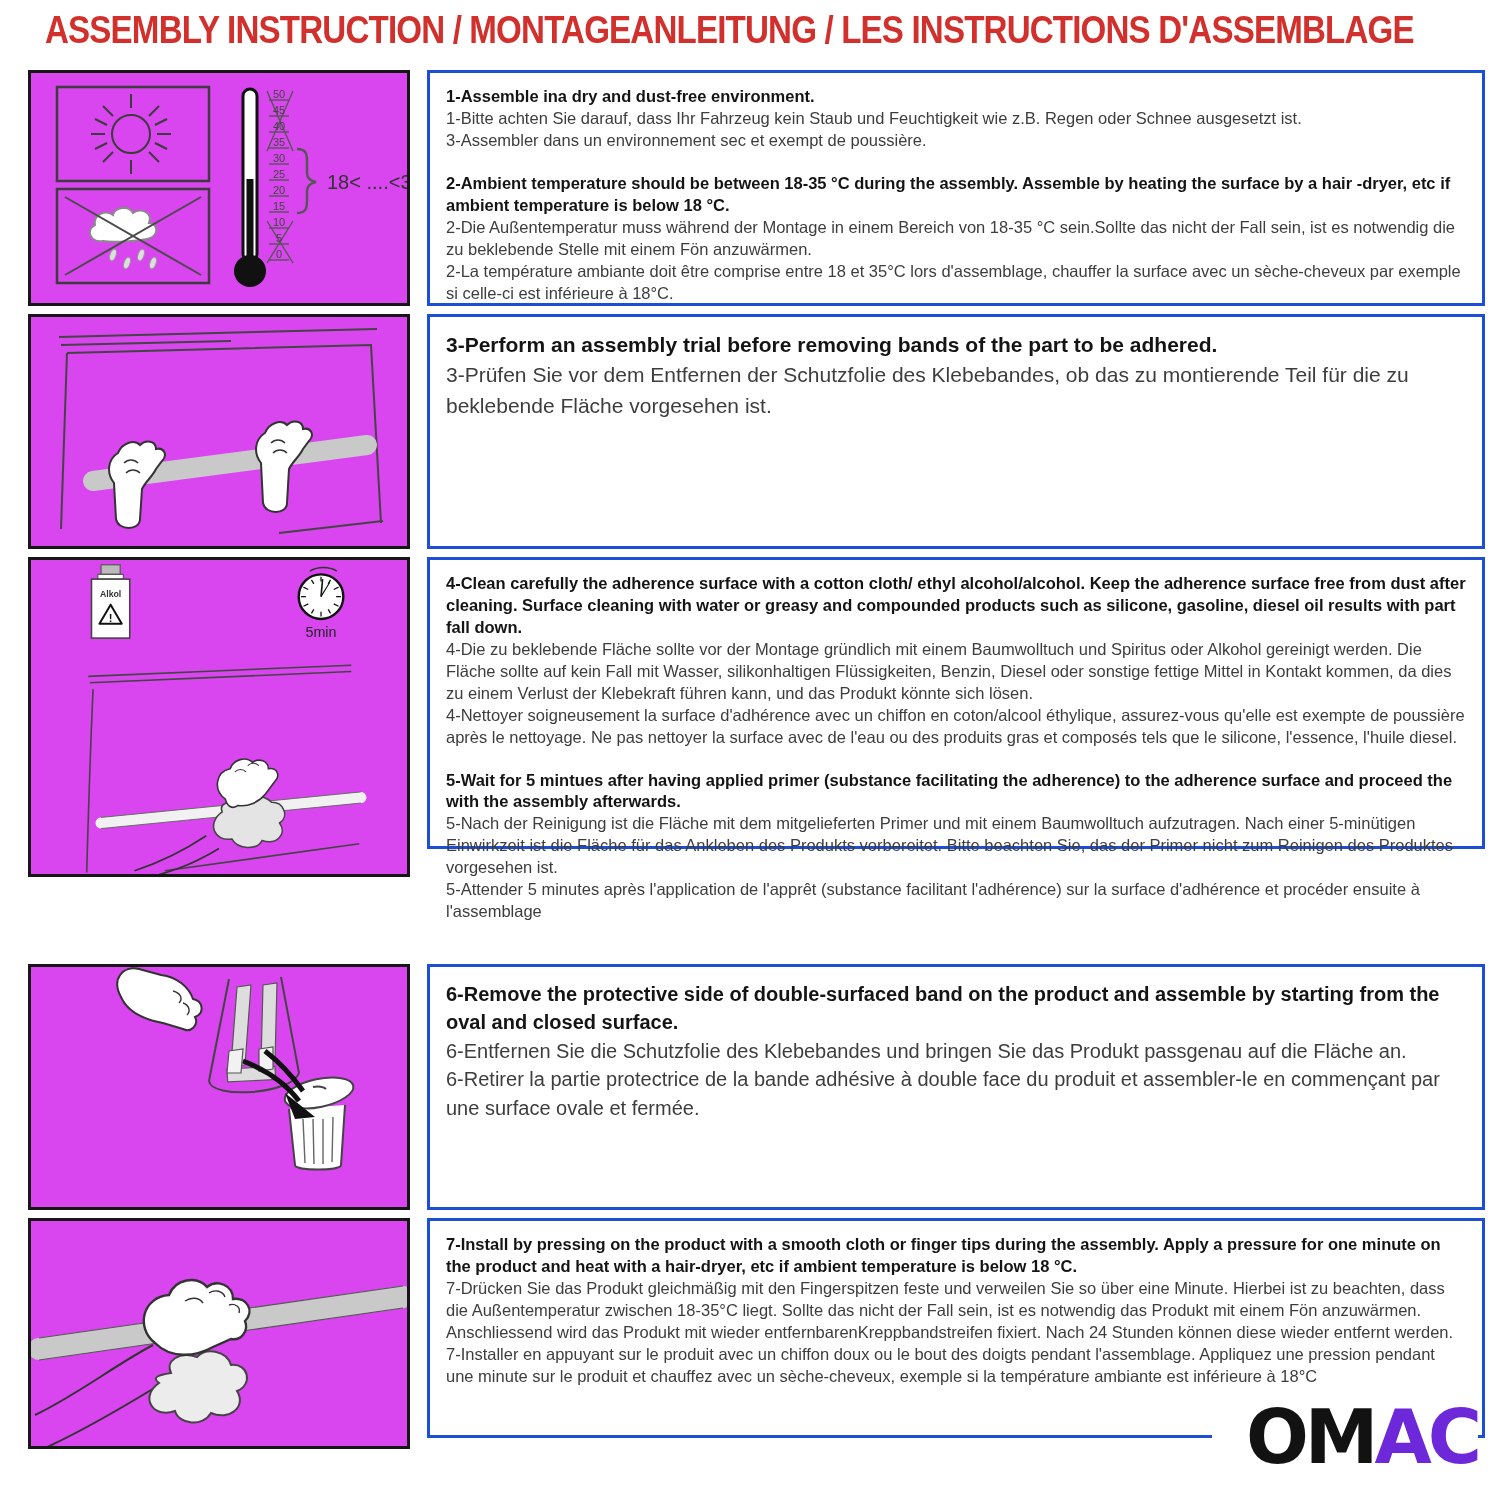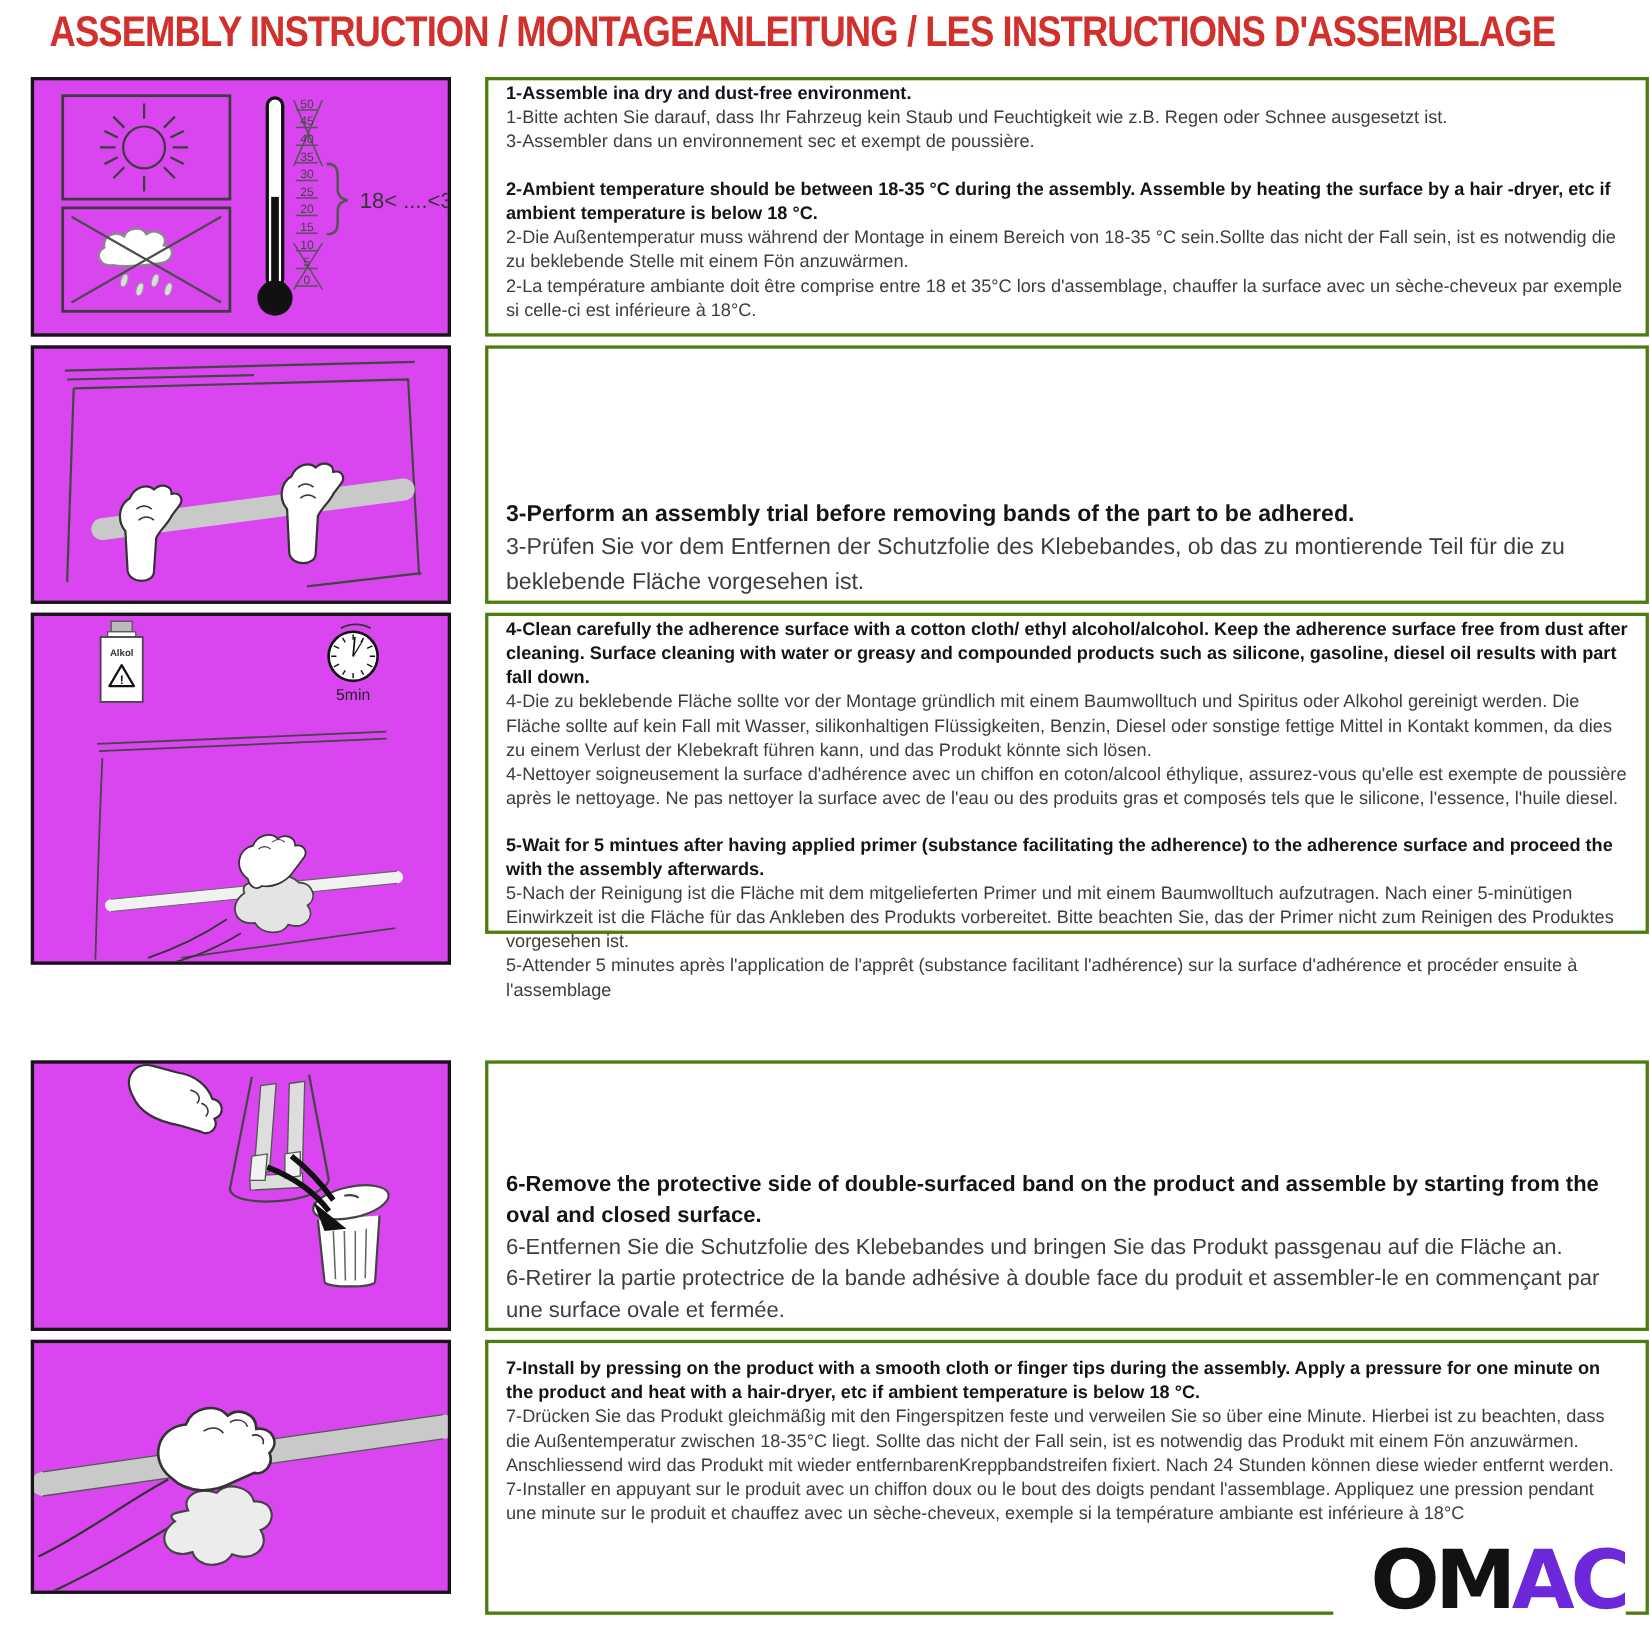--- a/index.html
+++ b/index.html
@@ -1,35 +1,35 @@
 <!DOCTYPE html>
 <html><head>
 <meta charset="utf-8">
 <style>
   html,body{margin:0;padding:0;background:#fff;}
   body{width:1500px;height:1500px;position:relative;font-family:"Liberation Sans",sans-serif;overflow:hidden;}
   .title{position:absolute;left:45px;top:8px;font-size:39px;font-weight:bold;color:#d2302c;
          white-space:nowrap;letter-spacing:-1px;transform:scaleX(.85);transform-origin:left center;}
   .ibox{position:absolute;left:28px;width:382px;border:3px solid #161616;background:#d946ef;box-sizing:border-box;}
-  .tbox{position:absolute;left:441px;width:1058px;border:3px solid #4d7c0f;background:#fff;box-sizing:border-box;
-        padding:2px 16px;}
+  .tbox{position:absolute;left:427px;width:1058px;border:3px solid #1d4ed8;background:#fff;box-sizing:border-box;
+        padding:13px 16px;}
   .ibox svg{display:block;width:100%;height:100%;}
   p{margin:0;}
   .t-sm{font-size:16.5px;line-height:1.33;color:#3d3d3d;}
   .t-lg{font-size:21px;line-height:1.45;color:#3d3d3d;}
   .t-md{font-size:20px;line-height:1.42;color:#3d3d3d;}
   p.b{font-weight:bold;color:#141414;}
   p.gap{margin-top:21px;}
-  .vcenter{display:flex;flex-direction:column;justify-content:flex-end;}
+  .vcenter{display:flex;flex-direction:column;justify-content:flex-start;}
   
   #row1-i{top:70px;height:236px;}   #row1-t{top:70px;height:236px;}
   #row2-i{top:314px;height:235px;}  #row2-t{top:314px;height:235px;}
   #row3-i{top:557px;height:320px;}  #row3-t{top:557px;height:292px;}
   #row4-i{top:964px;height:246px;}  #row4-t{top:964px;height:246px;}
-  #row5-i{top:1218px;height:231px;} #row5-t{top:1218px;height:250px;}
+  #row5-i{top:1218px;height:231px;} #row5-t{top:1218px;height:220px;}
   .logo{position:absolute;left:1212px;top:1400px;width:266px;height:78px;background:#fff;z-index:4;
         display:flex;align-items:flex-start;justify-content:flex-end;
         font-family:"DejaVu Sans",sans-serif;font-weight:bold;font-size:74px;letter-spacing:-4px;line-height:1;}
   .logo .lb{color:#121212;} .logo .lr{color:#6d28d9;}
   svg text{font-family:"Liberation Sans",sans-serif;}
 </style>
 </head>
 <body>
 
 <div class="title">ASSEMBLY INSTRUCTION / MONTAGEANLEITUNG / LES INSTRUCTIONS D'ASSEMBLAGE</div>

